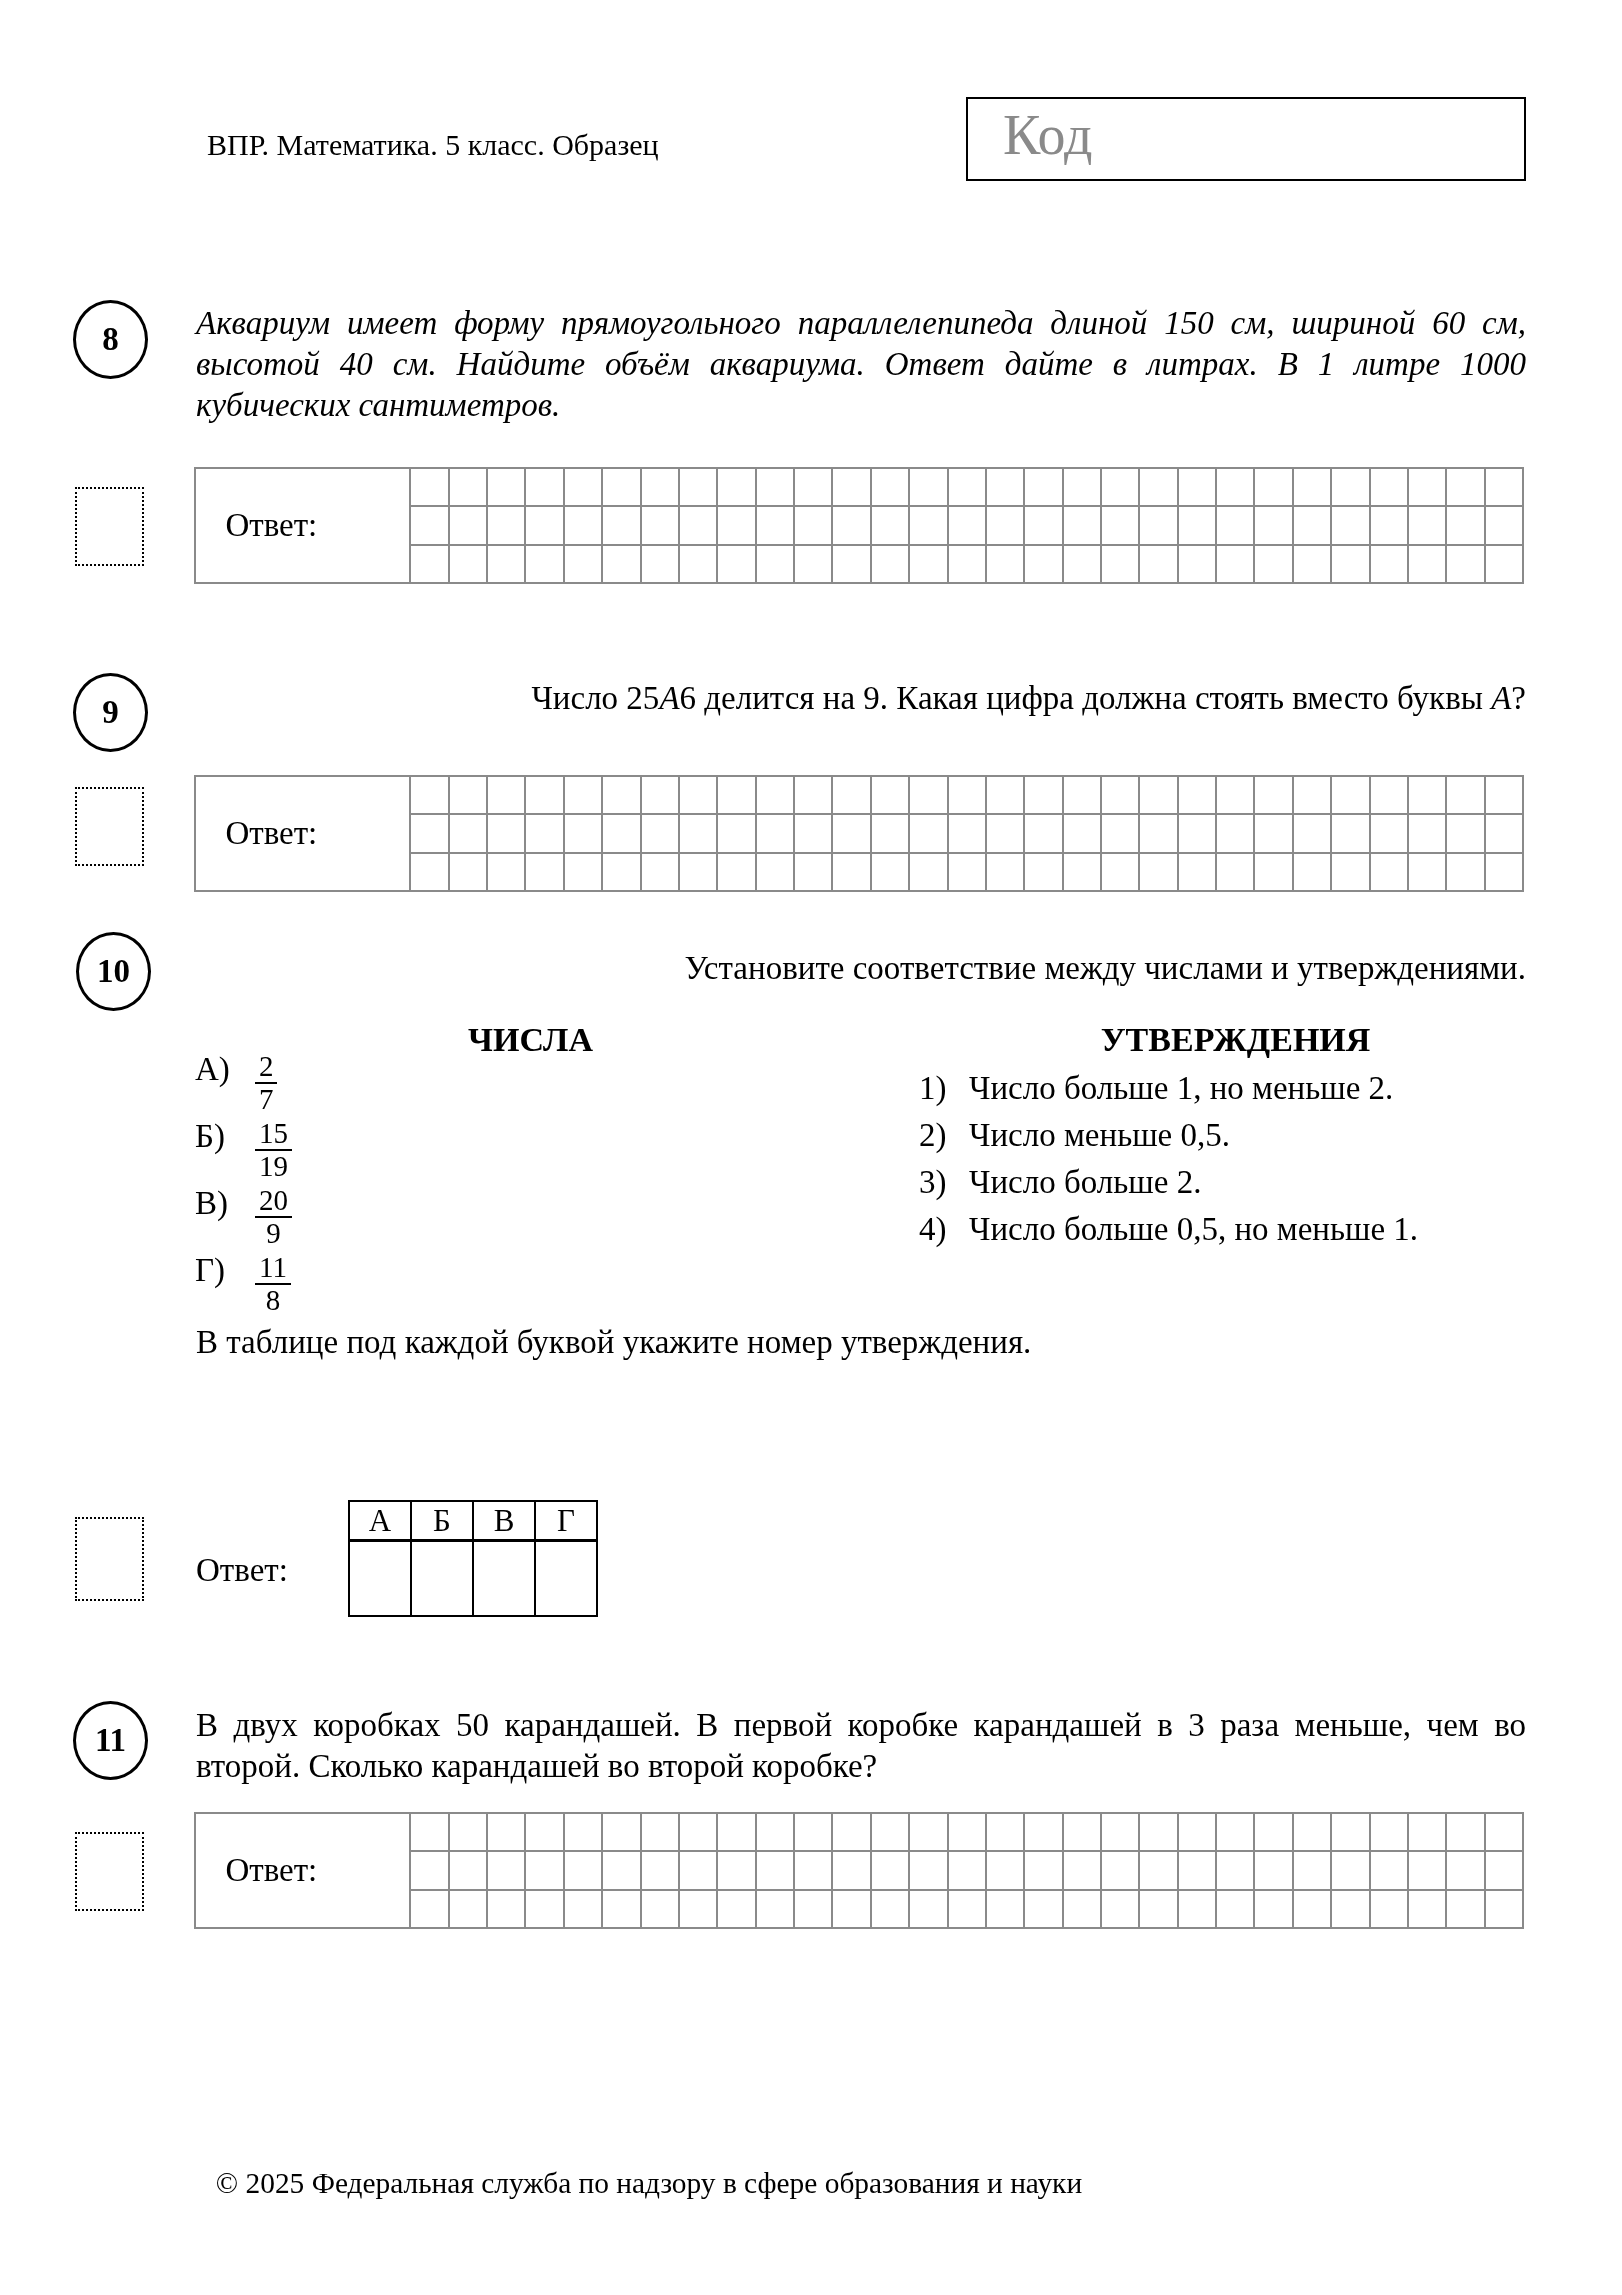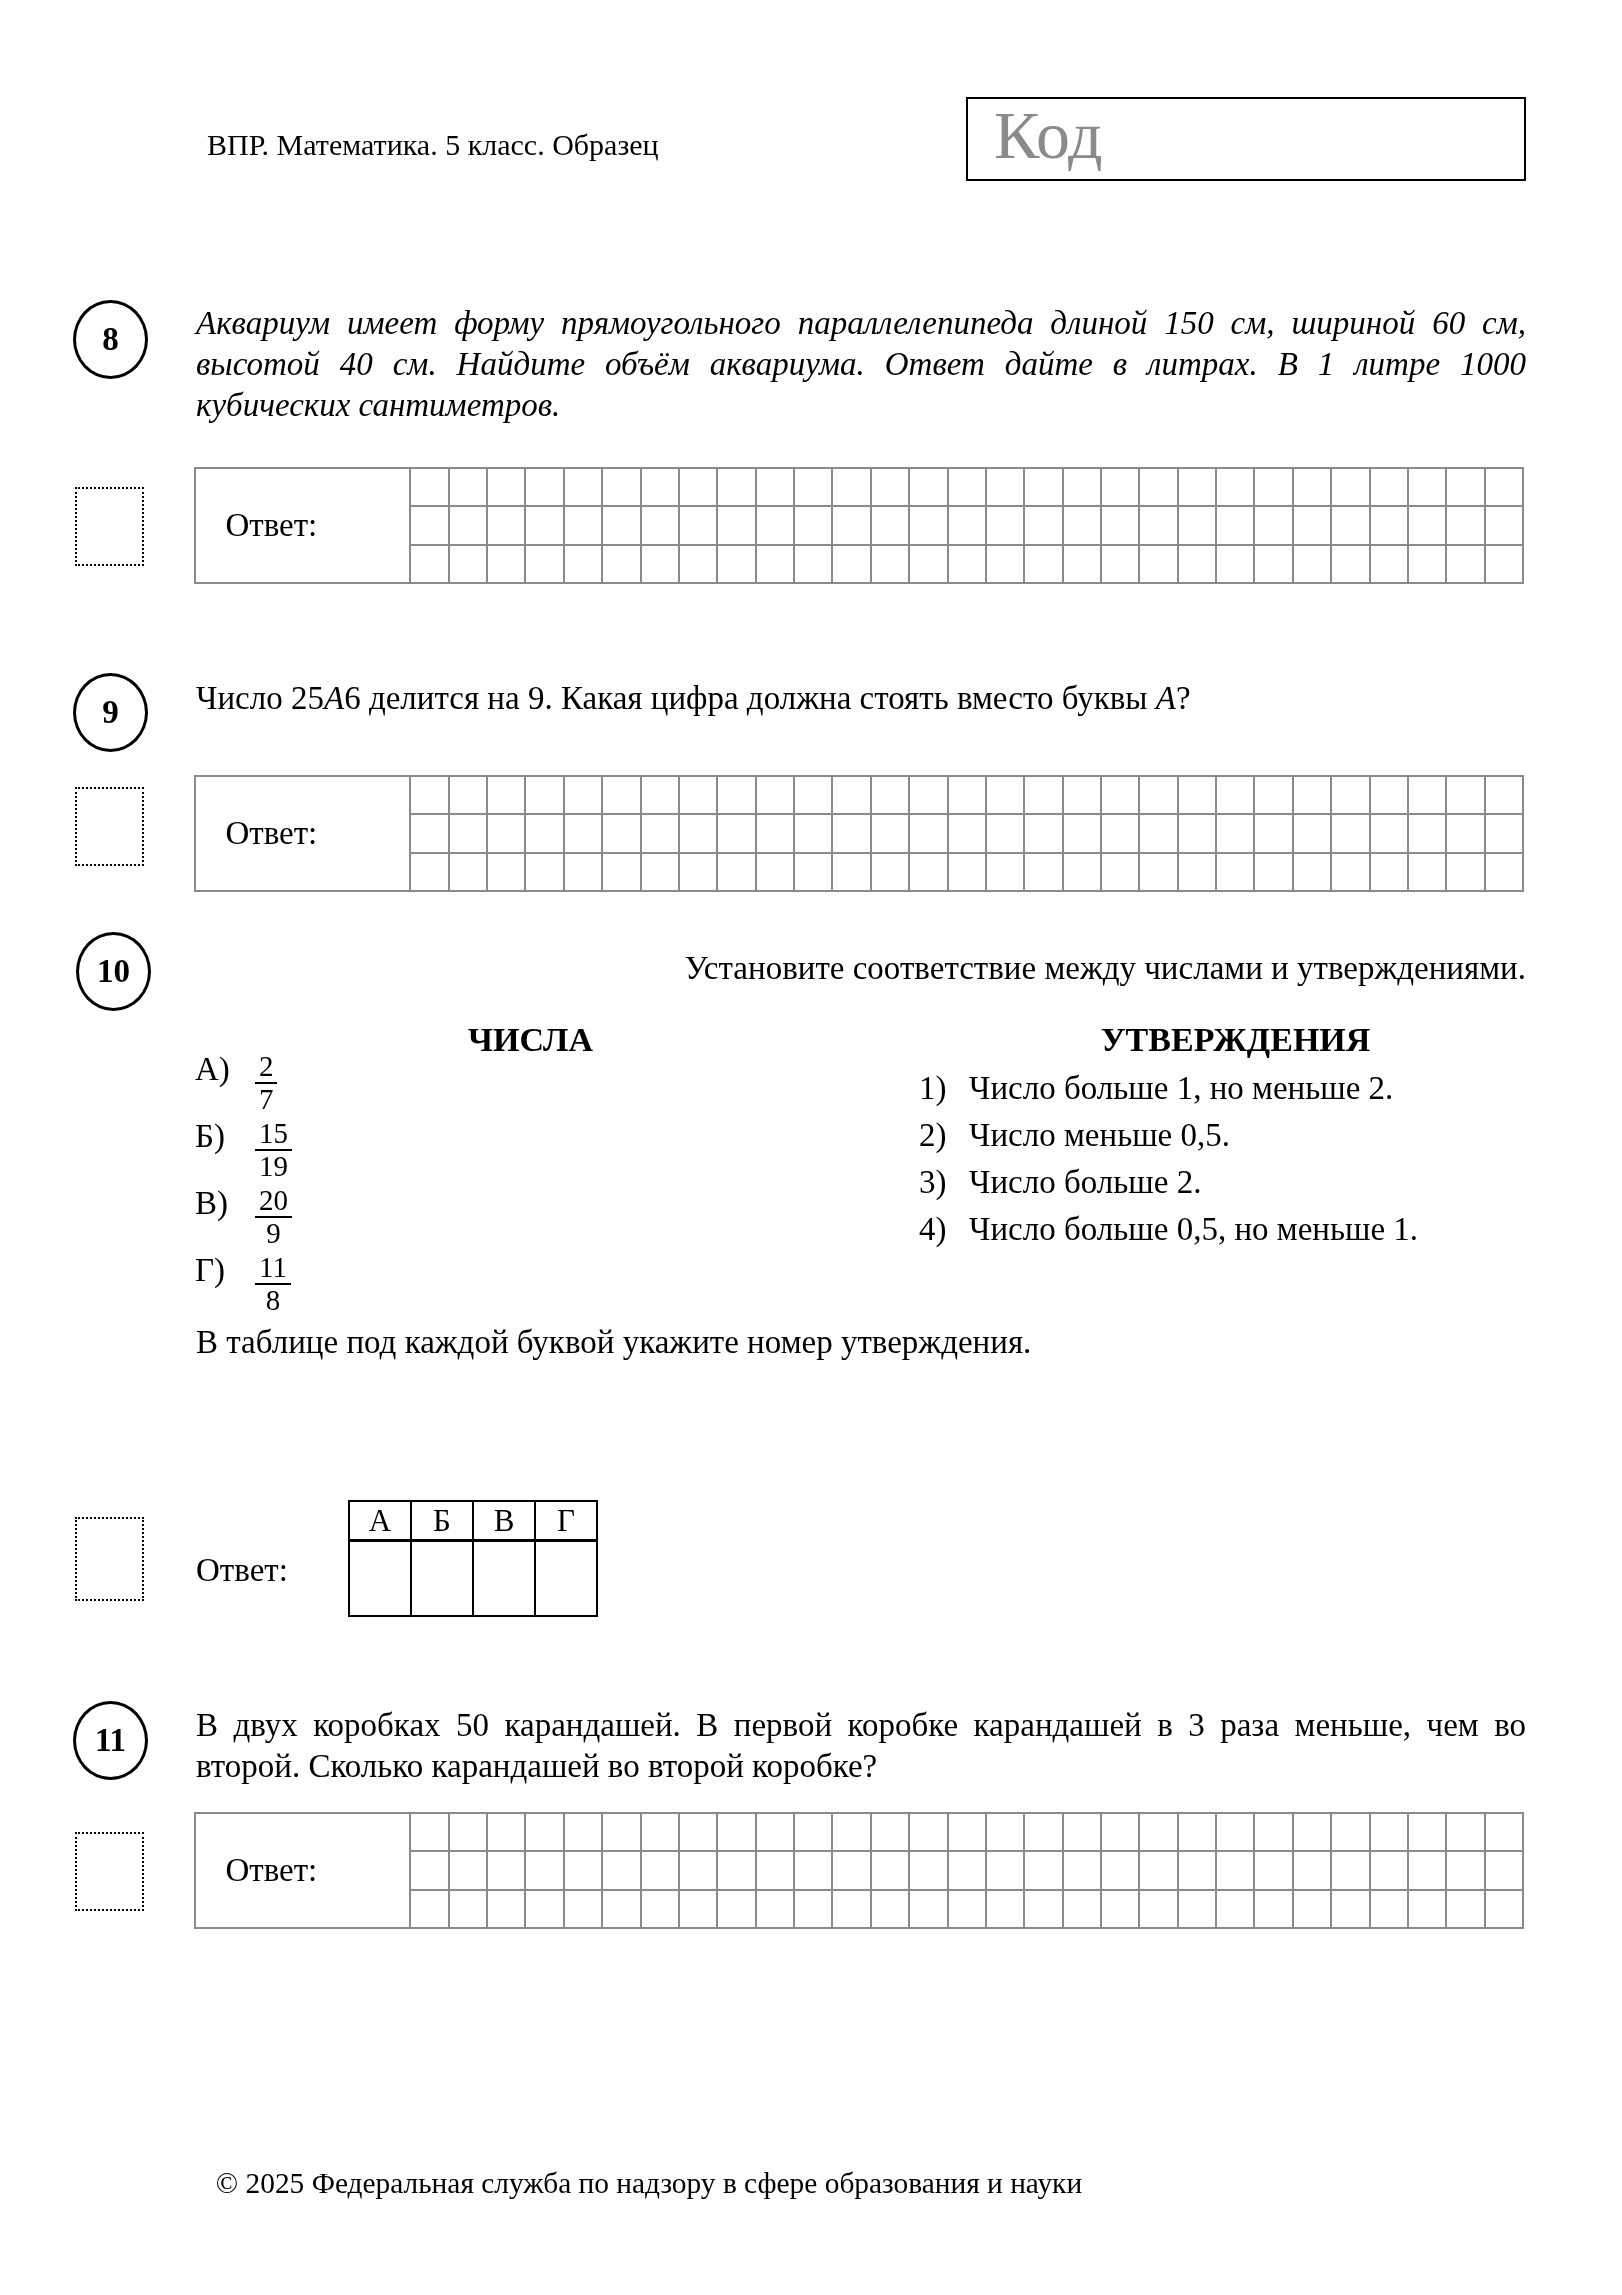--- a/index.html
+++ b/index.html
@@ -4,21 +4,21 @@
 <style>
   html,body{margin:0;padding:0;background:#fff;}
   .page{
     position:relative;width:1623px;height:2295px;background:#fff;
     font-family:"Liberation Serif", serif;color:#000;overflow:hidden;
   }
   .abs{position:absolute;}
   
   .title{font-size:30px;white-space:nowrap;margin-left:24px;}
   .code-box{border:2.6px solid #000;background:#fff;display:flex;align-items:flex-start;}
-  .code-label{color:#8a8a8a;font-size:68px;line-height:72px;padding-left:26px;}
+  .code-label{color:#8a8a8a;font-size:56px;line-height:72px;padding-left:35px;}
   
   .qcircle{
     width:69px;height:73px;border:3.3px solid #000;border-radius:50%;
     display:flex;align-items:center;justify-content:center;
     font-weight:bold;font-size:33px;background:#fff;
   }
   
   .qtext{font-size:33px;line-height:41px;text-align:justify;}
   .qtext .ital{font-style:italic;}
   
@@ -157,21 +157,21 @@
         <div class="cell"></div>
         <div class="cell"></div>
         <div class="cell"></div>
         <div class="cell"></div>
       </div>
   </div>
 
   <div class="abs qcircle" style="left:73px;top:673px;">
     <span>9</span>
   </div>
-  <div class="abs qtext" style="left:196px;top:678px;width:1330px;text-align:left;">
+  <div class="abs qtext" style="left:196px;top:678px;width:1330px;text-align:right;">
     <span>Число 25</span><span class="ital">А</span><span>6 делится на 9. Какая цифра должна стоять вместо буквы </span><span class="ital">А</span><span>?</span>
   </div>
 
   <div class="abs checkbox" style="left:75px;top:787px;width:65px;height:75px;"></div>
   <div class="abs ansbox" style="left:194px;top:775px;width:1326px;height:113px;">
     <div class="anslabel">Ответ:</div>
     <div class="ansgrid" style="grid-template-columns: repeat(29, 1fr);">
         <div class="cell"></div>
         <div class="cell"></div>
         <div class="cell"></div>

